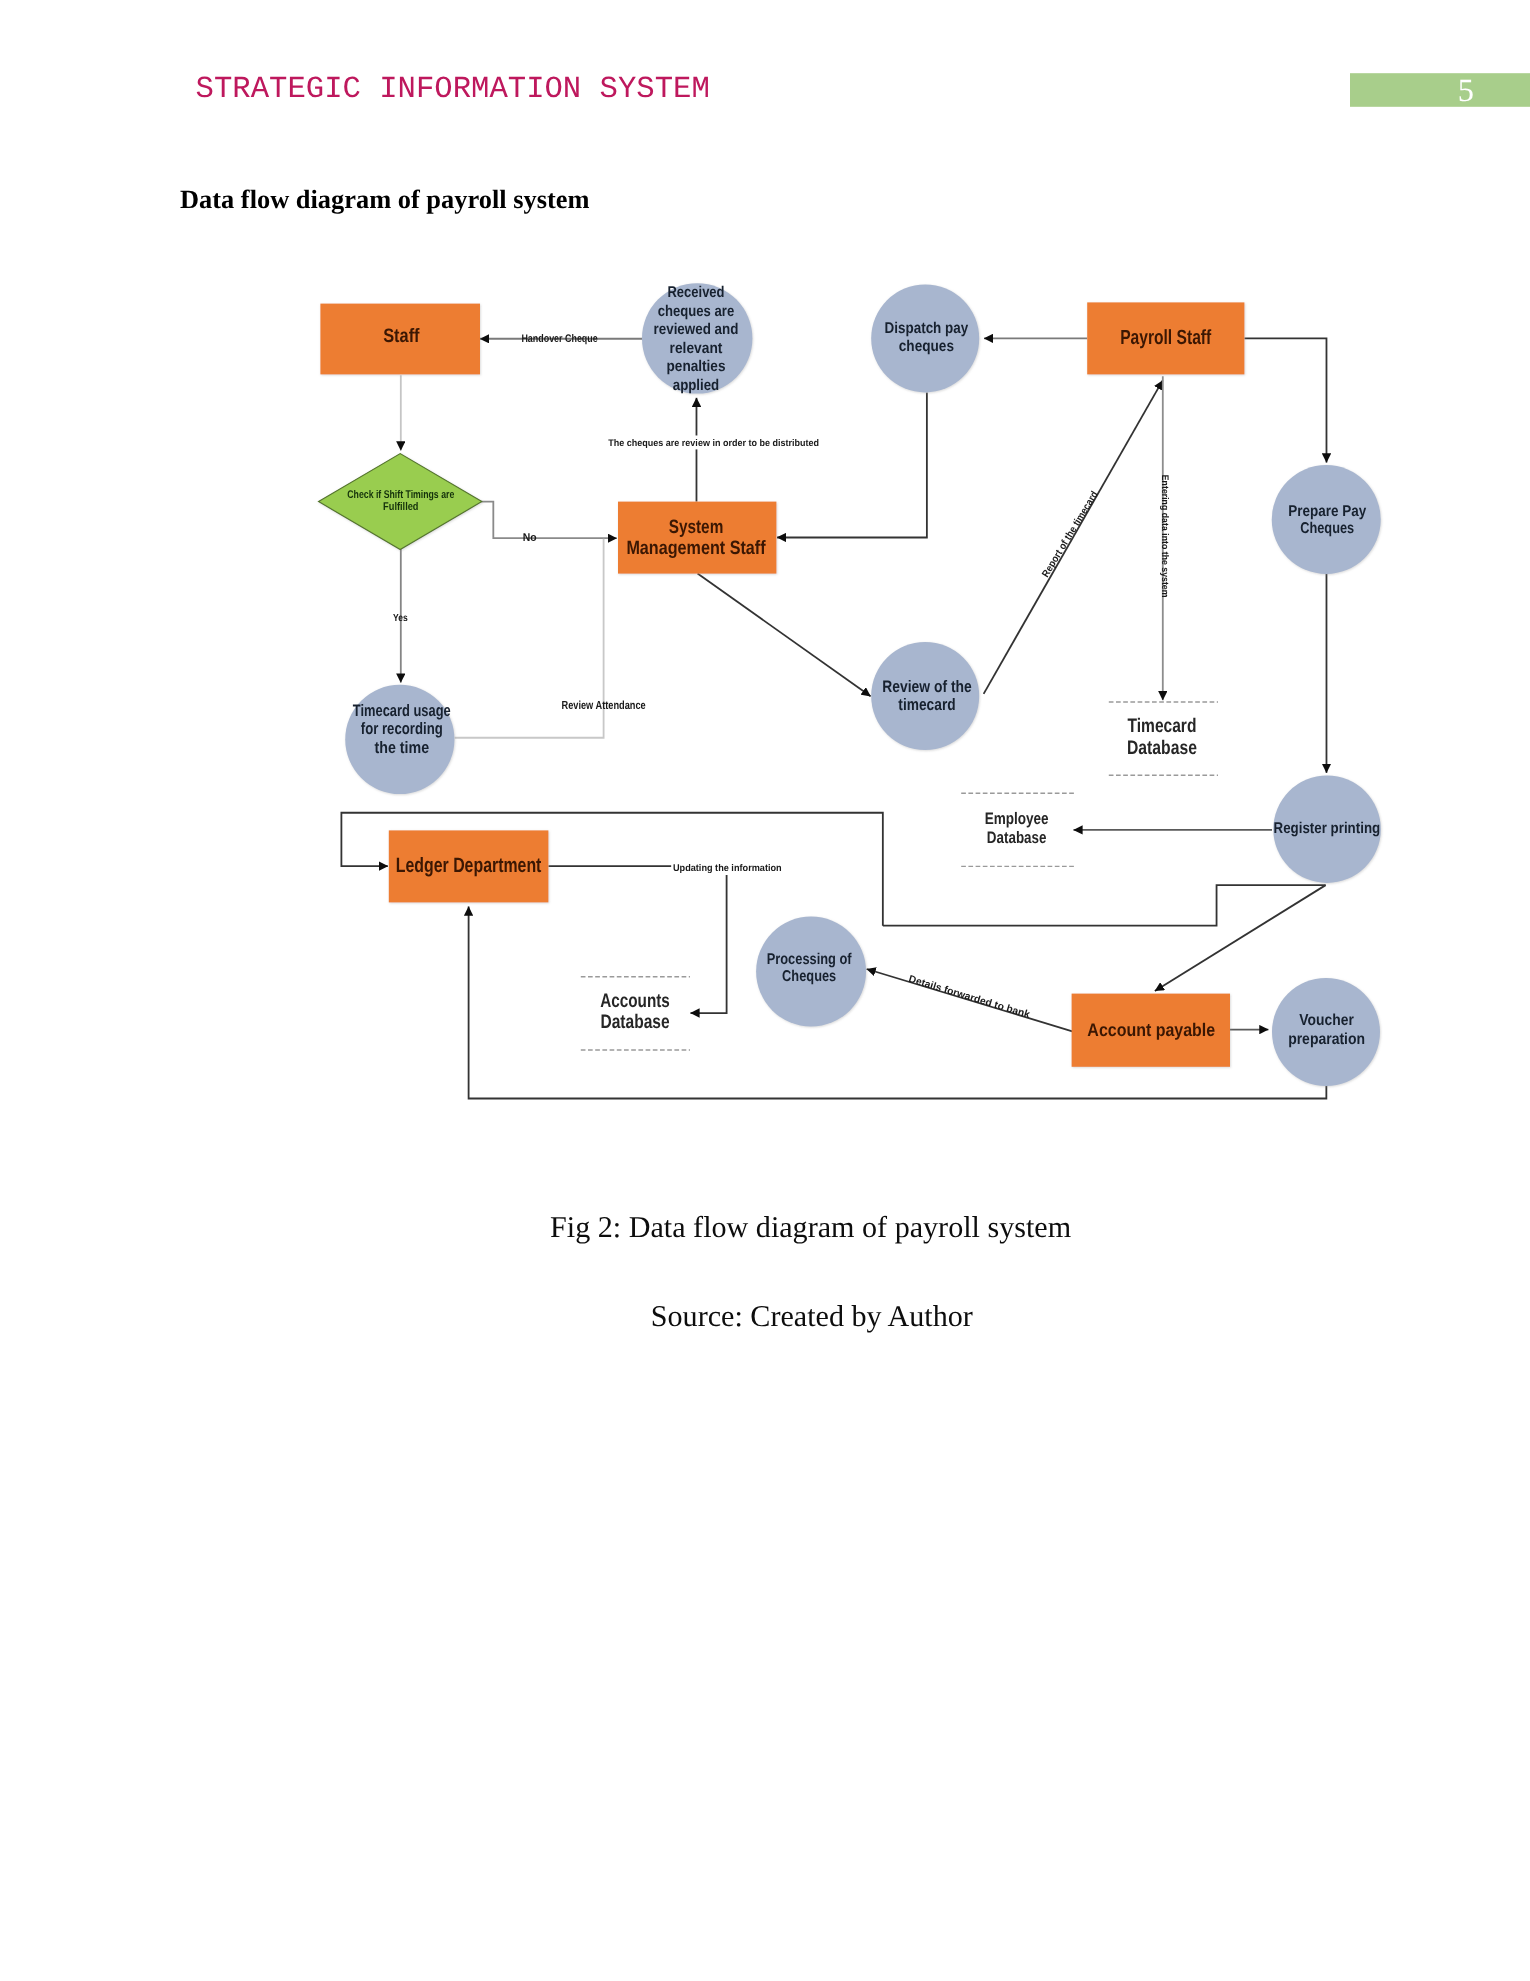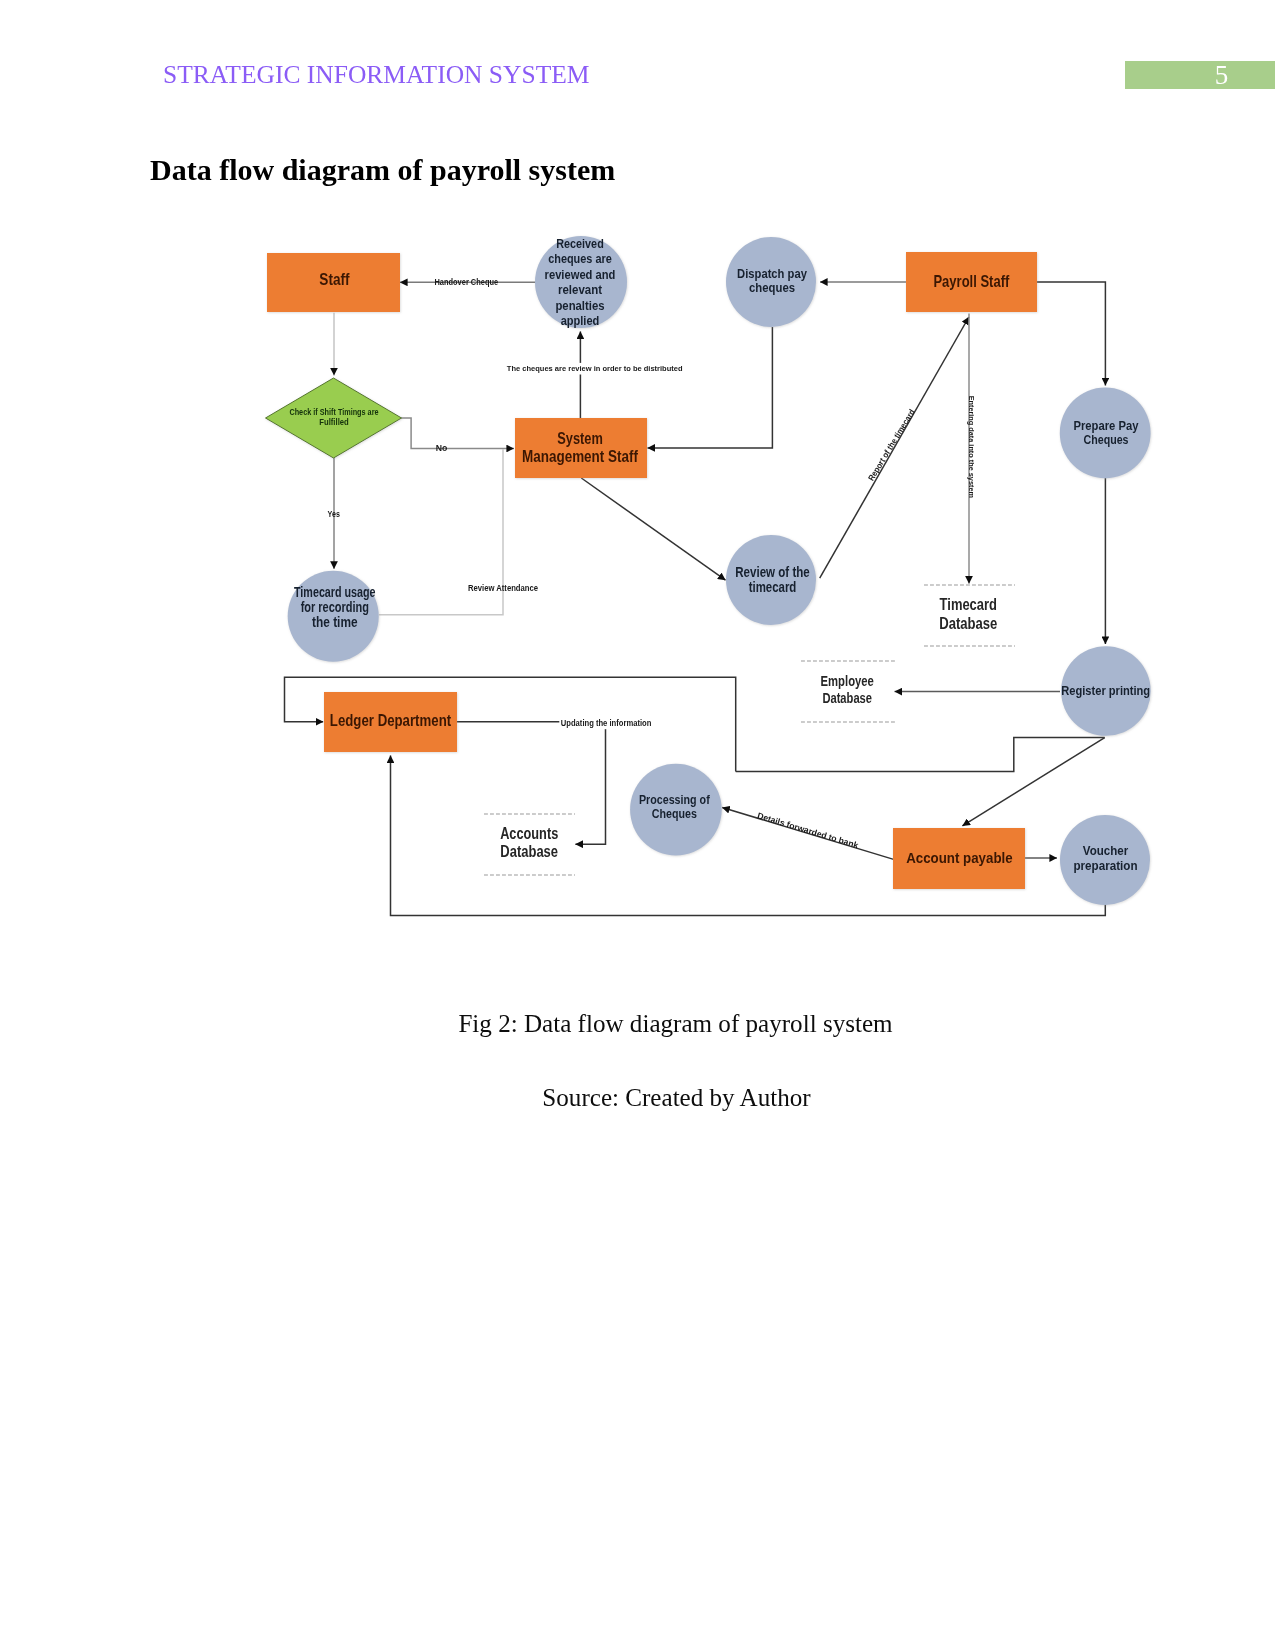--- a/index.html
+++ b/index.html
@@ -1,25 +1,25 @@
 <!DOCTYPE html>
 <html><head>
 <meta charset="utf-8">
 <title>Strategic Information System</title>
 <style>
   html,body{margin:0;padding:0;background:#ffffff;}
   body{width:1275px;height:1651px;position:relative;overflow:hidden;
        font-family:"Liberation Serif", serif;}
   .page{position:absolute;inset:0;background:#fff;}
-  #hdr-title{position:absolute;left:163px;top:62px;font-size:25.5px;line-height:1;color:#8b5cf6;
-     font-family:Liberation Serif, serif;white-space:nowrap;}
+  #hdr-title{position:absolute;left:163px;top:62px;font-size:25.5px;line-height:1;color:#be185d;
+     font-family:Liberation Mono, monospace;white-space:nowrap;}
   #pagenum-box{position:absolute;left:1125px;top:61px;width:150px;height:28px;background:#A8CE8B;}
   #pagenum{position:absolute;left:1125px;top:61px;width:193px;height:28px;line-height:28px;
      text-align:center;color:#ffffff;font-size:27px;font-family:"Liberation Serif",serif;}
-  #section-title{position:absolute;left:150px;top:155px;font-size:30px;line-height:1;font-weight:bold;color:#000;
+  #section-title{position:absolute;left:150px;top:155px;font-size:22px;line-height:1;font-weight:bold;color:#000;
      font-family:"Liberation Serif",serif;white-space:nowrap;text-align:right;}
   #fig-caption{position:absolute;left:0;top:1011px;width:1351px;text-align:center;font-size:25.1px;line-height:1;
      font-family:"Liberation Serif",serif;color:#0d0d0d;}
   #fig-source{position:absolute;left:0;top:1085px;width:1353px;text-align:center;font-size:25.1px;line-height:1;
      font-family:"Liberation Serif",serif;color:#0d0d0d;}
   #diagram{position:absolute;left:0;top:0;width:1275px;height:1000px;}
   svg text{font-family:"Liberation Sans",sans-serif;}
 </style>
 </head>
 <body>

